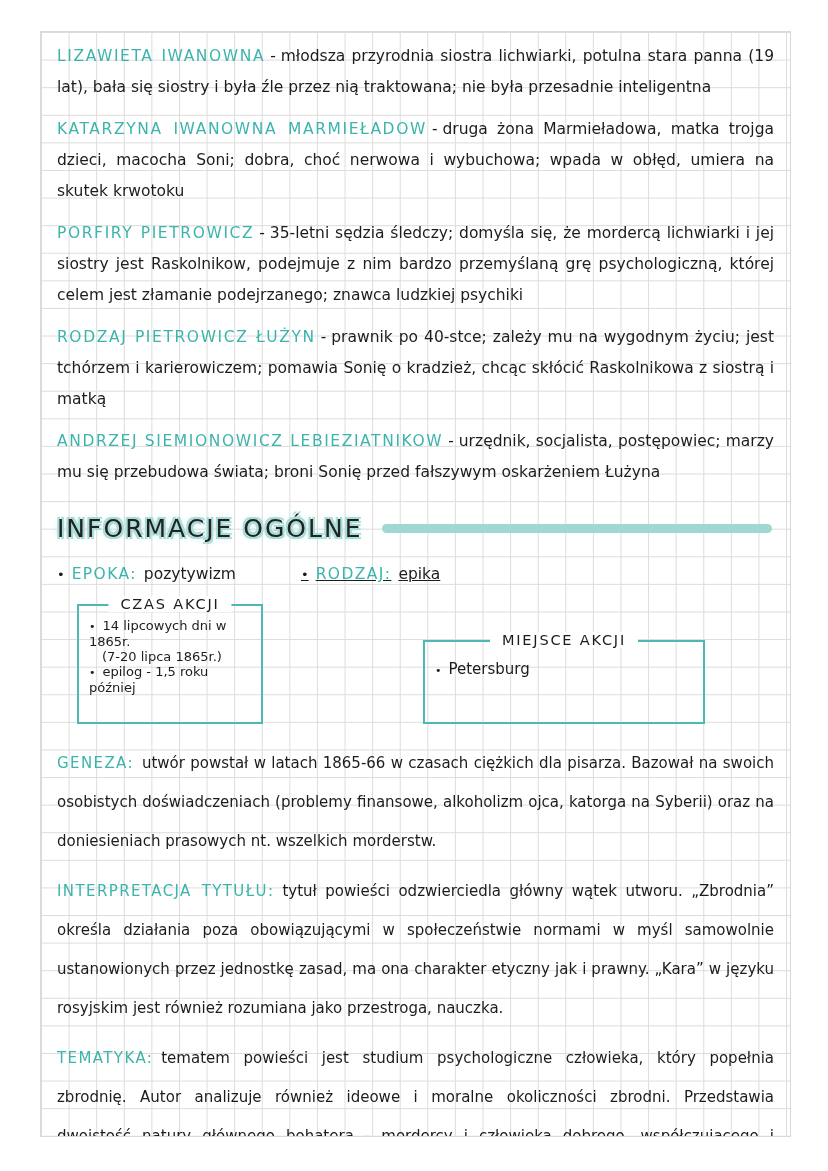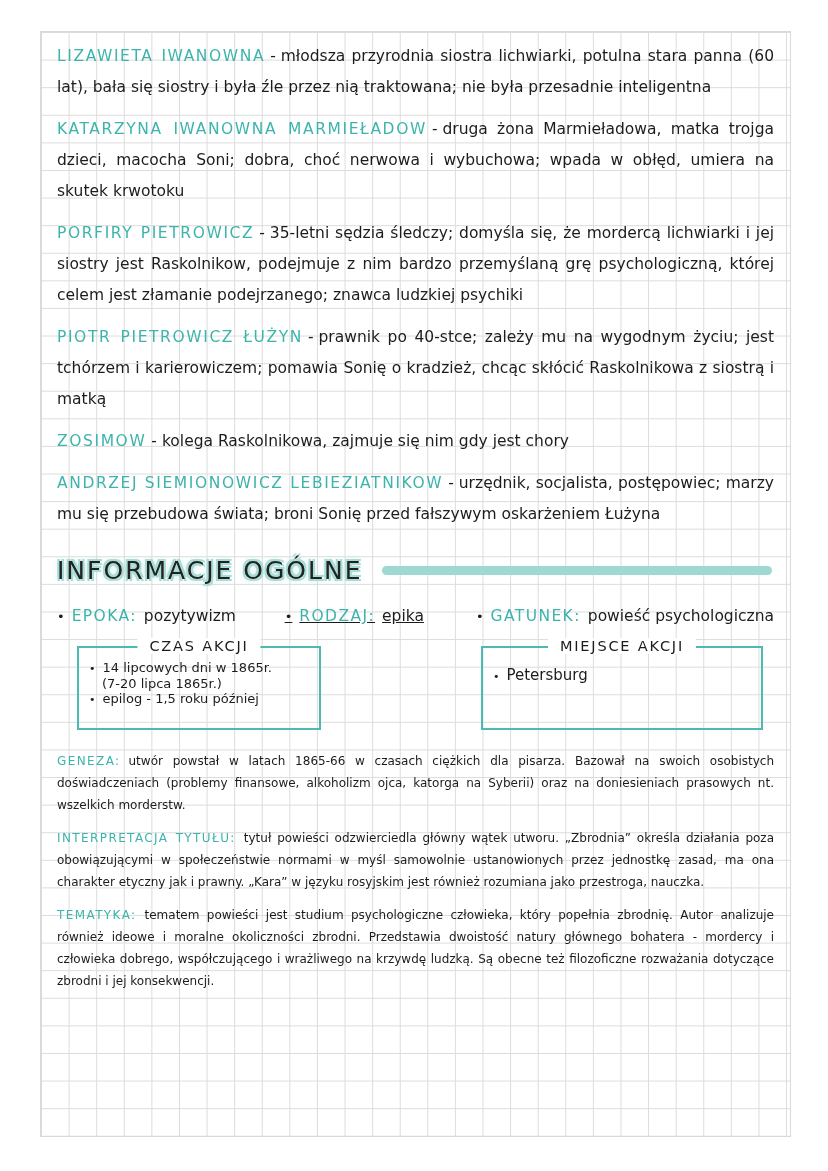--- a/index.html
+++ b/index.html
@@ -93,80 +93,74 @@
     position: absolute;
     top: -10px; left: 50%;
     transform: translateX(-50%);
     background: #ffffff;
     padding: 0 12px;
     font-size: 14.5px;
     letter-spacing: 1.8px;
     color: #1c1c1c;
     white-space: nowrap;
   }
-  .box1 { margin-left: 20px; width: 244px; }
-  .box2 { margin-left: 160px; width: 282px; }
+  .box1 { margin-left: 20px; width: 186px; }
+  .box2 { margin-left: 160px; width: 282px; margin-top: 36px; }
   .box1 .box-line { font-size: 13px; line-height: 15px; }
   .box2 .box-line { font-size: 15px; line-height: 31px; }
   .box-line .bullet { font-size: 11px; }
   .box-line.indent { padding-left: 13px; }
 
   
   .para {
-    font-size: 12px;
-    line-height: 22px;
+    font-size: 15px;
+    line-height: 39px;
     text-align: justify;
     margin: 0 0 11px 0;
   }
   .para-label { color: #3cb4ac; letter-spacing: 1.4px; padding-right: 8px; }
 </style>
 </head>
 <body>
 
 <div class="sheet">
   <div class="content">
 
     <p class="entry">
-      <span class="char-name">LIZAWIETA IWANOWNA</span><span class="sep">-</span><span class="char-desc">młodsza przyrodnia siostra lichwiarki, potulna stara panna (60 lat), bała się siostry i była źle przez nią traktowana; nie była przesadnie inteligentna</span>
+      <span class="char-name">LIZAWIETA IWANOWNA</span><span class="sep">-</span><span class="char-desc">młodsza przyrodnia siostra lichwiarki, potulna stara panna (19 lat), bała się siostry i była źle przez nią traktowana; nie była przesadnie inteligentna</span>
     </p>
 
     <p class="entry">
       <span class="char-name">KATARZYNA IWANOWNA MARMIEŁADOW</span><span class="sep">-</span><span class="char-desc">druga żona Marmieładowa, matka trojga dzieci, macocha Soni; dobra, choć nerwowa i wybuchowa; wpada w obłęd, umiera na skutek krwotoku</span>
     </p>
 
     <p class="entry">
       <span class="char-name">PORFIRY PIETROWICZ</span><span class="sep">-</span><span class="char-desc">35-letni sędzia śledczy; domyśla się, że mordercą lichwiarki i jej siostry jest Raskolnikow, podejmuje z nim bardzo przemyślaną grę psychologiczną, której celem jest złamanie podejrzanego; znawca ludzkiej psychiki</span>
     </p>
 
     <p class="entry">
-      <span class="char-name">PIOTR PIETROWICZ ŁUŻYN</span><span class="sep">-</span><span class="char-desc">prawnik po 40-stce; zależy mu na wygodnym życiu; jest tchórzem i karierowiczem; pomawia Sonię o kradzież, chcąc skłócić Raskolnikowa z siostrą i matką</span>
+      <span class="char-name">RODZAJ PIETROWICZ ŁUŻYN</span><span class="sep">-</span><span class="char-desc">prawnik po 40-stce; zależy mu na wygodnym życiu; jest tchórzem i karierowiczem; pomawia Sonię o kradzież, chcąc skłócić Raskolnikowa z siostrą i matką</span>
     </p>
 
-    <p class="entry">
-      <span class="char-name">ZOSIMOW</span><span class="sep">-</span><span class="char-desc">kolega Raskolnikowa, zajmuje się nim gdy jest chory</span>
-    </p>
 
     <p class="entry">
       <span class="char-name">ANDRZEJ SIEMIONOWICZ LEBIEZIATNIKOW</span><span class="sep">-</span><span class="char-desc">urzędnik, socjalista, postępowiec; marzy mu się przebudowa świata; broni Sonię przed fałszywym oskarżeniem Łużyna</span>
     </p>
 
     <div class="section-header">
       <span class="section-title">INFORMACJE OGÓLNE</span>
       <span class="header-rule"></span>
     </div>
 
     <div class="facts">
       <div class="fact">
         <span class="bullet">•</span><span class="fact-label">EPOKA:</span><span class="fact-value">pozytywizm</span>
       </div>
       <div class="fact">
         <span class="bullet">•</span><span class="fact-label">RODZAJ:</span><span class="fact-value">epika</span>
-      </div>
-      <div class="fact">
-        <span class="bullet">•</span><span class="fact-label">GATUNEK:</span><span class="fact-value">powieść psychologiczna</span>
       </div>
     </div>
 
     <div class="boxes">
       <div class="box box1">
         <div class="box-title">CZAS AKCJI</div>
         <div class="box-line">
           <span class="bullet">•</span><span>14 lipcowych dni w 1865r.</span>
         </div>
         <div class="box-line indent">

